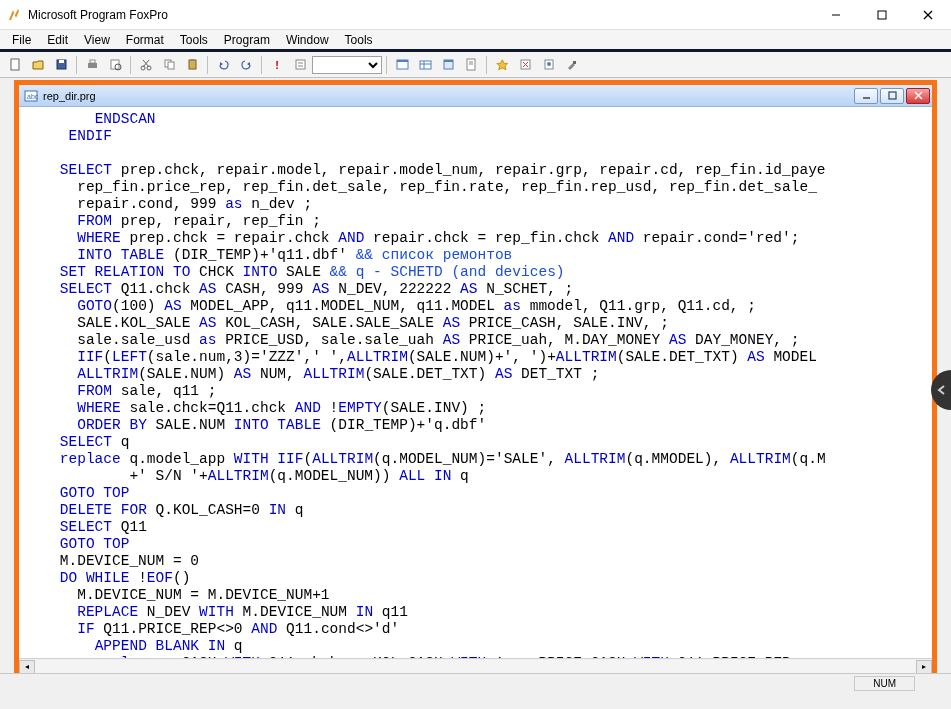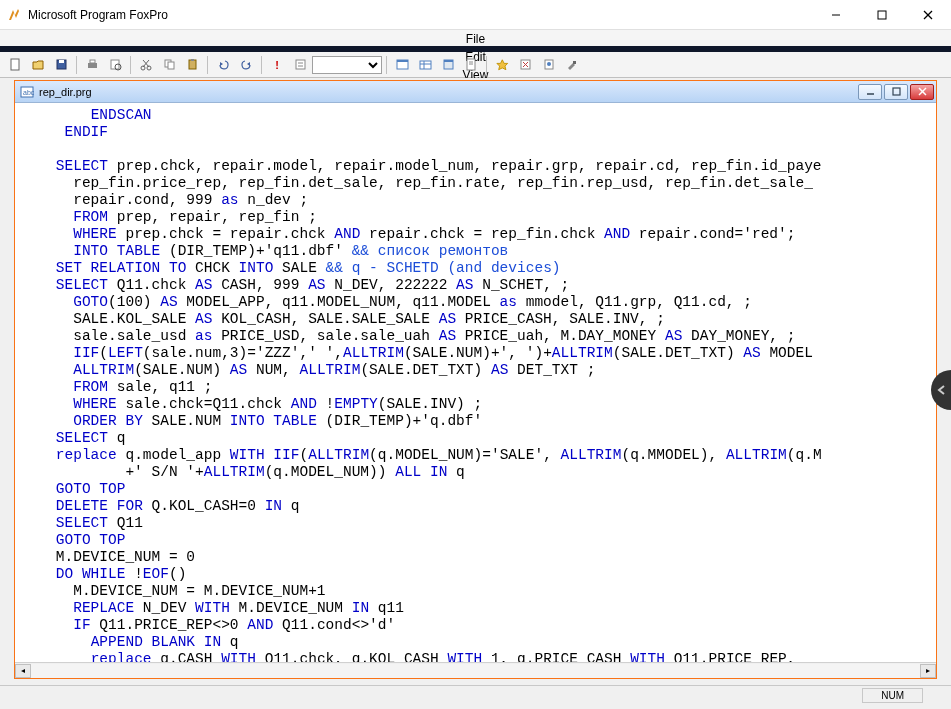--- a/index.html
+++ b/index.html
@@ -30,25 +30,24 @@
 .win-btn {
   width: 46px; height: 100%;
   display: flex; align-items: center; justify-content: center;
   font-size: 13px;
   color: #000;
 }
 
 .menubar {
   height: 22px;
   background: #f5f5f5;
-  border-bottom: 6px solid #0f172a;
+  border-bottom: 3px solid #0f172a;
   display: flex;
   align-items: center;
   padding: 0 4px;
-  flex-direction: column;
 }
 .menu-item {
   padding: 2px 8px;
   font-size: 12px;
   color: #000;
 }
 
 .toolbar {
   height: 26px;
   background: #f4f4f4;
@@ -75,21 +74,21 @@
 .client-area {
   position: absolute;
   top: 78px; left: 0; right: 0; bottom: 20px;
   background: #f0f0f0;
   overflow: hidden;
 }
 
 .doc-window {
   position: absolute;
   left: 14px; top: 2px; right: 14px; bottom: 10px;
-  border: 1px solid #f97316;
+  border: 5px solid #f97316;
   background: #ffffff;
   display: flex; flex-direction: column;
 }
 .doc-title {
   height: 22px;
   background: linear-gradient(to bottom, #dbe9fc, #b8d4f5);
   border-bottom: 1px solid #9ab5d6;
   display: flex; align-items: center;
   padding: 0 2px 0 4px;
   font-size: 11px;
@@ -153,28 +152,28 @@
   width: 20px; height: 40px;
   background: #333;
   border-radius: 20px 0 0 20px;
   color: #ccc;
   display: flex; align-items: center; justify-content: center;
   font-size: 16px;
 }
 
 .statusbar {
   position: absolute;
-  left: 0; right: 0; bottom: 4px;
+  left: 0; right: 0; bottom: 16px;
   height: 20px;
   background: #f0f0f0;
   border-top: 1px solid #c8c8c8;
   display: flex; align-items: center;
   justify-content: flex-end;
   font-size: 11px;
-  padding-right: 28px;
+  padding-right: 36px;
 }
 .status-cell {
   border: 1px solid #c8c8c8;
   padding: 1px 18px;
   margin-left: 2px;
   font-size: 10px;
 }
 </style>
 </head>
 <body>

